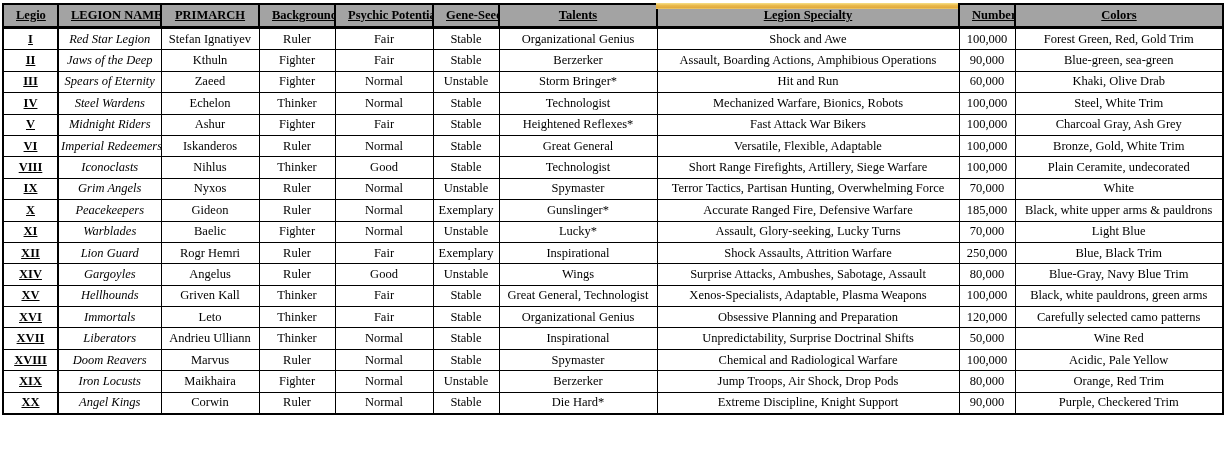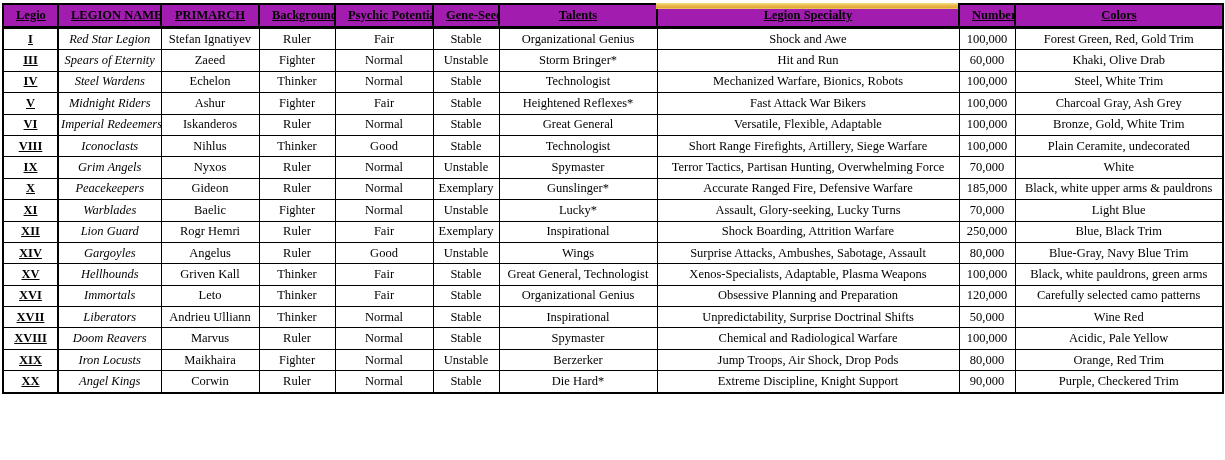--- a/index.html
+++ b/index.html
@@ -28,21 +28,21 @@
     font-weight: bold;
     text-decoration: underline;
     font-size: 12.5px;
     border: 2px solid #000;
     border-bottom: 3px solid #000;
     height: 21px;
     padding: 0 12px;
     text-align: center;
     white-space: nowrap;
     overflow: hidden;
-    background: #a21caf;
+    background: #a3a3a3;
   }
   td {
     font-size: 12.5px;
     border: 1px solid #000;
     height: 20.4px;
     padding: 0 2px;
     text-align: center;
     white-space: nowrap;
     overflow: hidden;
     background: #fff;
@@ -104,20 +104,32 @@
           <td class="col-primarch">Stefan Ignatiyev</td>
           <td class="col-background">Ruler</td>
           <td class="col-psychic_potential">Fair</td>
           <td class="col-gene_seed">Stable</td>
           <td class="col-talents">Organizational Genius</td>
           <td class="col-legion_specialty">Shock and Awe</td>
           <td class="col-numbers">100,000</td>
           <td class="col-colors">Forest Green, Red, Gold Trim</td>
         </tr>
         <tr>
+          <td class="col-legio">II</td>
+          <td class="col-legion_name">Jaws of the Deep</td>
+          <td class="col-primarch">Kthuln</td>
+          <td class="col-background">Fighter</td>
+          <td class="col-psychic_potential">Fair</td>
+          <td class="col-gene_seed">Stable</td>
+          <td class="col-talents">Berzerker</td>
+          <td class="col-legion_specialty">Assault, Boarding Actions, Amphibious Operations</td>
+          <td class="col-numbers">90,000</td>
+          <td class="col-colors">Blue-green, sea-green</td>
+        </tr>
+        <tr>
           <td class="col-legio">III</td>
           <td class="col-legion_name">Spears of Eternity</td>
           <td class="col-primarch">Zaeed</td>
           <td class="col-background">Fighter</td>
           <td class="col-psychic_potential">Normal</td>
           <td class="col-gene_seed">Unstable</td>
           <td class="col-talents">Storm Bringer*</td>
           <td class="col-legion_specialty">Hit and Run</td>
           <td class="col-numbers">60,000</td>
           <td class="col-colors">Khaki, Olive Drab</td>
@@ -207,21 +219,21 @@
           <td class="col-colors">Light Blue</td>
         </tr>
         <tr>
           <td class="col-legio">XII</td>
           <td class="col-legion_name">Lion Guard</td>
           <td class="col-primarch">Rogr Hemri</td>
           <td class="col-background">Ruler</td>
           <td class="col-psychic_potential">Fair</td>
           <td class="col-gene_seed">Exemplary</td>
           <td class="col-talents">Inspirational</td>
-          <td class="col-legion_specialty">Shock Boarding, Attrition Warfare</td>
+          <td class="col-legion_specialty">Shock Assaults, Attrition Warfare</td>
           <td class="col-numbers">250,000</td>
           <td class="col-colors">Blue, Black Trim</td>
         </tr>
         <tr>
           <td class="col-legio">XIV</td>
           <td class="col-legion_name">Gargoyles</td>
           <td class="col-primarch">Angelus</td>
           <td class="col-background">Ruler</td>
           <td class="col-psychic_potential">Good</td>
           <td class="col-gene_seed">Unstable</td>

